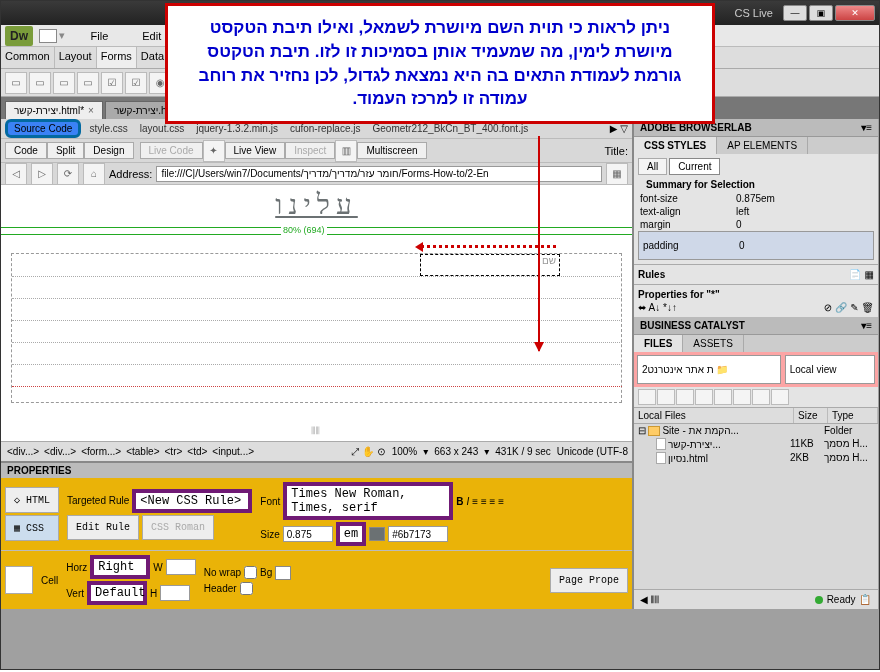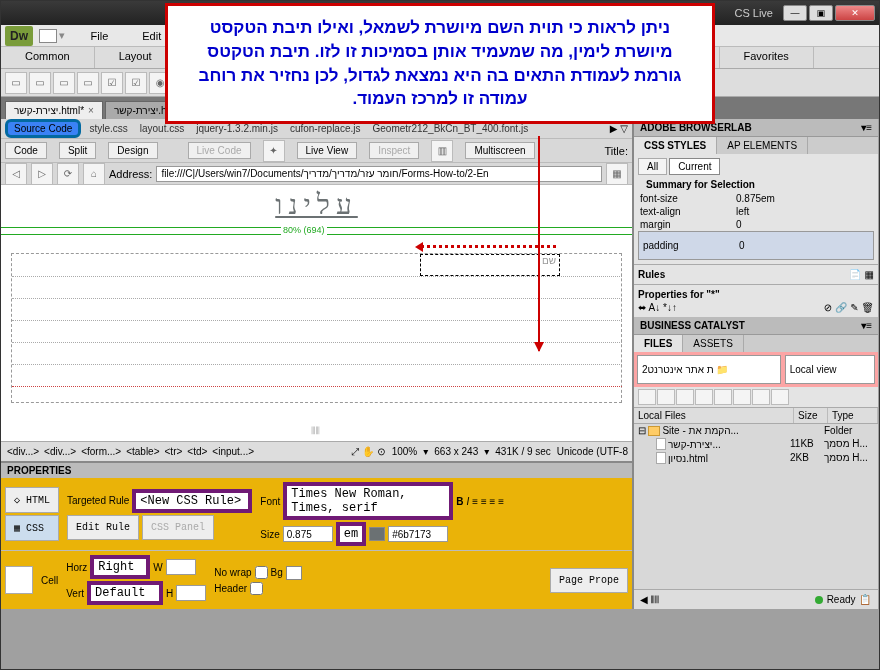--- a/index.html
+++ b/index.html
@@ -11,34 +11,34 @@
 .arrow-head { position: absolute; bottom: -1px; left: -4px; width: 0; height: 0; border-left: 5px solid transparent; border-right: 5px solid transparent; border-top: 10px solid #c00; }
 .titlebar { height: 24px; background: linear-gradient(#3a3a3a, #222); display: flex; justify-content: flex-end; align-items: center; padding: 0 4px; gap: 2px; }
 .winbtn { width: 24px; height: 16px; background: #ddd; border: 1px solid #888; border-radius: 2px; font-size: 9px; display: flex; align-items: center; justify-content: center; }
 .winbtn.close { background: linear-gradient(#e88,#c44); color: #fff; width: 40px; }
 .cslive { color: #ccc; font-size: 11px; margin-right: 8px; }
 .menubar { height: 22px; background: #e8e8e8; display: flex; align-items: center; padding: 0 4px; gap: 2px; border-bottom: 1px solid #bbb; }
 .menu-item { padding: 2px 8px; cursor: default; margin-left: 16px; }
 .dw-logo { width: 28px; height: 20px; background: #7a9c3a; color: #222; font-weight: bold; font-size: 12px; display: flex; align-items: center; justify-content: center; border-radius: 2px; margin-right: 4px; }
 .layout-icon { width: 18px; height: 14px; border: 1px solid #888; background: #fff; }
 .insert-bar { height: 22px; background: #ddd; display: flex; border-bottom: 1px solid #aaa; }
-.insert-tab { padding: 3px 24px; border-right: 1px solid #bbb; background: #ddd; cursor: default; }
+.insert-tab { padding: 3px 4px; border-right: 1px solid #bbb; background: #ddd; cursor: default; }
 .insert-tab.active { background: #eee; }
 .ins-icons { height: 28px; background: #ddd; display: flex; align-items: center; padding: 0 4px; gap: 2px; border-bottom: 1px solid #aaa; }
 .ic { width: 22px; height: 22px; border: 1px solid #bbb; background: #f4f4f4; display: flex; align-items: center; justify-content: center; font-size: 10px; color: #666; }
 .file-tabs { height: 22px; background: #777; display: flex; align-items: flex-end; padding: 0 4px; }
 .ftab { padding: 3px 8px; background: #aaa; border: 1px solid #666; border-bottom: none; margin-right: 2px; font-size: 10px; display: flex; align-items: center; gap: 4px; }
 .ftab.active { background: #eee; }
 .ftab .x { color: #666; cursor: pointer; font-size: 10px; }
 .main-area { display: flex; height: 490px; }
 .left-area { width: 633px; display: flex; flex-direction: column; border-right: 2px solid #888; }
 .src-bar { height: 20px; background: #d8d8d8; display: flex; align-items: center; padding: 0 4px; gap: 4px; font-size: 10px; border-bottom: 1px solid #bbb; overflow: hidden; }
 .src-btn { padding: 1px 6px; border: 3px solid #0369a1; background: #3b82f6; border-radius: 6px; font-size: 10px; }
 .src-link { padding: 1px 4px; color: #333; }
-.view-bar { height: 24px; background: #d8d8d8; display: flex; align-items: center; padding: 0 4px; gap: 12px; border-bottom: 1px solid #bbb; justify-content: center; }
+.view-bar { height: 24px; background: #d8d8d8; display: flex; align-items: center; padding: 0 4px; gap: 0; border-bottom: 1px solid #bbb; justify-content: center; }
 .vbtn { padding: 2px 8px; border: 1px solid #aaa; background: #f0f0f0; font-size: 10px; }
 .addr-bar { height: 22px; background: #d8d8d8; display: flex; align-items: center; padding: 0 4px; gap: 4px; border-bottom: 1px solid #bbb; }
 .addr-input { flex: 1; height: 16px; border: 1px solid #999; background: #fff; font-size: 10px; padding: 0 4px; }
 .design-surface { flex: 1; background: #fff; position: relative; overflow: hidden; }
 .h1 { text-align: center; font-size: 28px; color: #6b7173; text-decoration: underline; margin-top: 4px; font-family: Georgia, serif; letter-spacing: 6px; }
 .ruler-g { position: absolute; top: 42px; left: 0; right: 0; height: 14px; }
 .gline { height: 1px; background: #2a2; }
 .gtxt { position: absolute; left: 280px; top: -2px; font-size: 9px; color: #2a2; background: #fff; padding: 0 2px; }
 .red-dots { position: absolute; top: 60px; left: 420px; width: 135px; border-top: 3px dotted #c00; }
 .red-dots::before { content:''; position:absolute; left:-6px; top:-6px; border-top:5px solid transparent; border-bottom:5px solid transparent; border-right:8px solid #c00; }
@@ -252,21 +252,21 @@
             <span class="pbtn">◇ <span>HTML</span></span>
             <span class="pbtn" style="background:#cde">▦ <span>CSS</span></span>
           </div>
           <div style="display:flex;flex-direction:column;gap:2px">
             <div class="pfield">
                 <span>Targeted Rule</span>
                 <span class="drop" style="width:120px">&lt;New CSS Rule&gt;</span>
               </div>
             <div class="pfield">
                 <span class="pbtn">Edit Rule</span>
-                <span class="pbtn" style="color:#aaa">CSS Panel</span>
+                <span class="pbtn" style="color:#aaa">CSS Roman</span>
               </div>
           </div>
           <div style="display:flex;flex-direction:column;gap:2px">
             <div class="pfield">
                 <span>Font</span>
                 <span class="drop" style="width:170px">Times New Roman, Times, serif</span>
                 <b>B</b> 
                 <i>I</i> 
                 <span>≡ ≡ ≡ ≡</span>
               </div>
@@ -284,21 +284,21 @@
           <span>Cell</span>
           <div style="display:flex;flex-direction:column;gap:2px">
             <div class="pfield">
                 <span>Horz</span>
                 <span class="drop" style="width:60px">Right</span>
                 <span>W</span>
                 <input class="pinput" style="width: 30px;">
               </div>
             <div class="pfield">
                 <span>Vert</span>
-                <span class="drop" style="width:76px">Default</span>
+                <span class="drop" style="width:60px">Default</span>
                 <span>H</span>
                 <input class="pinput" style="width: 30px;">
               </div>
           </div>
           <div style="display:flex;flex-direction:column;gap:2px">
             <div class="pfield">
                 <span>No wrap</span>
                 <input type="checkbox" style="">
                 <span>Bg</span>
                 <span class="swatch" style="background:#fff"></span>

